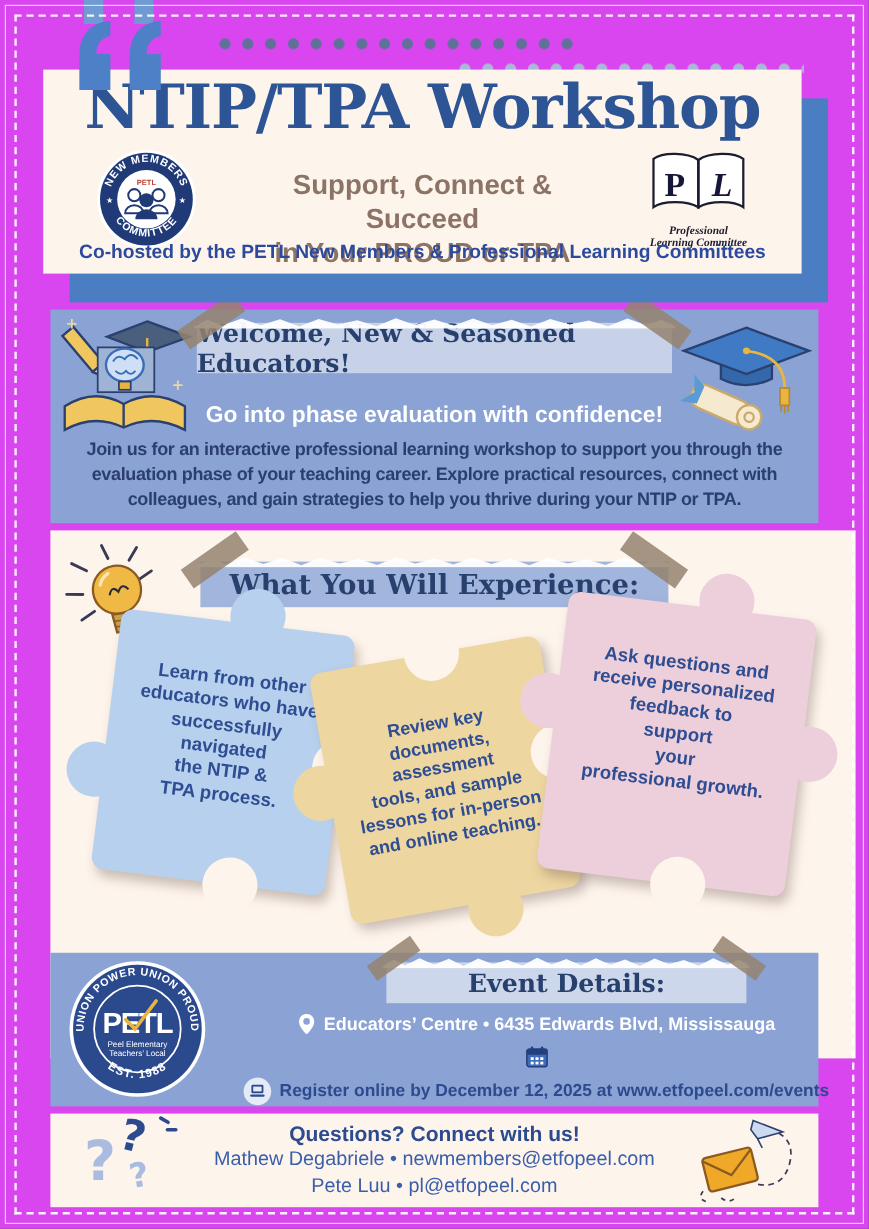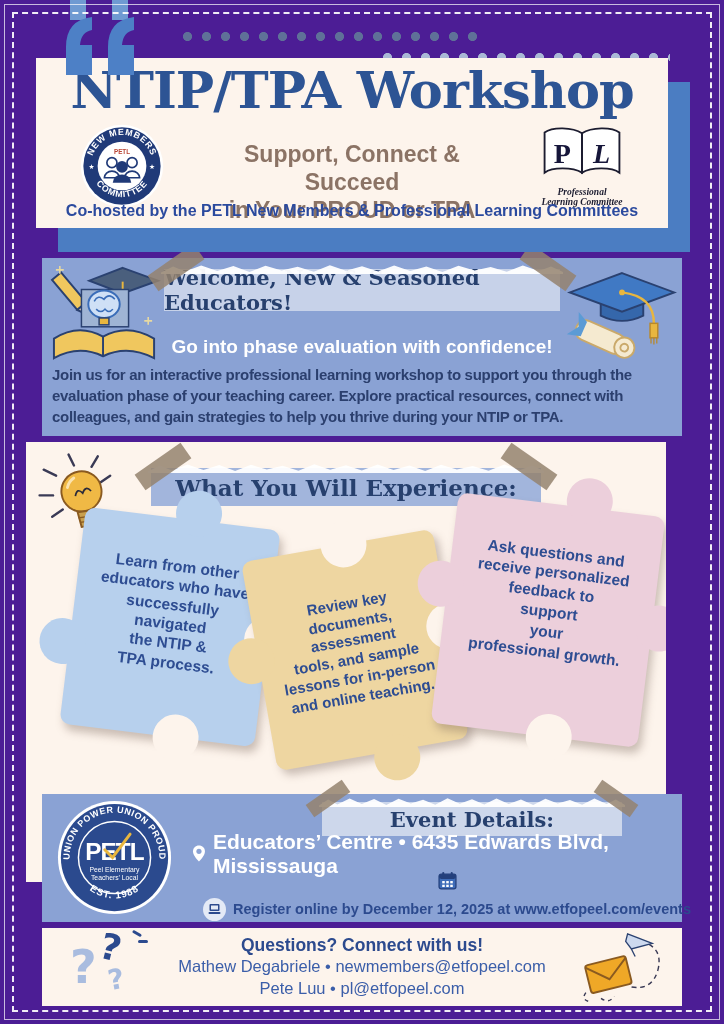--- a/index.html
+++ b/index.html
@@ -1,17 +1,17 @@
 <!DOCTYPE html>
 <html><head>
 <meta charset="utf-8">
 <style>
   html,body{margin:0;padding:0;width:724px;height:1024px;overflow:hidden;
     background:#2a416f;font-family:"Liberation Sans",sans-serif;}
-  .page{position:absolute;inset:0;width:724px;height:1024px;background:#4c1d95;}
+  .page{position:absolute;inset:0;width:724px;height:1024px;background:#d946ef;}
 
   
   .border-solid{position:absolute;inset:4px;border:1.5px solid rgba(255,255,255,.7);pointer-events:none;z-index:40;}
   .border-dashed{position:absolute;inset:12px;border:2px dashed rgba(255,255,255,.92);pointer-events:none;z-index:40;}
 
   
   .dots1{position:absolute;left:178px;top:31px;width:300px;height:11px;
     background-image:radial-gradient(circle,#5f7198 4.2px,transparent 4.9px);
     background-size:19px 11px;background-repeat:repeat-x;}
   .dots2{position:absolute;left:378px;top:52px;width:292px;height:11px;
@@ -44,25 +44,25 @@
   .tape.tl{left:-16px;top:-11px;transform:rotate(-35deg);}
   .tape.tr{right:-16px;top:-11px;transform:rotate(35deg);}
 
   
   .card-welcome{position:absolute;left:42px;top:258px;width:640px;height:178px;background:#8aa2d4;}
   .welcome-banner{left:122px;top:11px;width:396px;height:42px;background:#c7d2e9;font-size:21px;}
   .edu-illo{position:absolute;left:4px;top:4px;}
   .cap-illo{position:absolute;right:2px;top:8px;}
   .tagline{position:absolute;top:78px;left:0;width:100%;text-align:center;
     color:#ffffff;font-weight:bold;font-size:19px;}
-  .welcome-par{position:absolute;top:106px;left:10px;width:620px;text-align:left;
+  .welcome-par{position:absolute;top:106px;left:10px;width:620px;text-align:center;
     color:#2b3f6e;font-weight:bold;font-size:15px;letter-spacing:-0.3px;line-height:1.4;}
 
   
-  .card-puzzle{position:absolute;left:26px;top:442px;width:640px;height:440px;background:#fdf4ec;overflow:hidden;}
+  .card-puzzle{position:absolute;left:42px;top:442px;width:640px;height:440px;background:#fdf4ec;overflow:hidden;padding-left:31px;}
   .exp-banner{left:125px;top:26px;width:390px;height:38px;background:#a2b5dc;font-size:23px;}
   .bulb-illo{position:absolute;left:10px;top:8px;}
   .piece{position:absolute;display:flex;align-items:center;justify-content:center;text-align:center;
     font-weight:bold;color:#2e4d92;white-space:pre-line;border-radius:10px;
     box-shadow:4px 6px 9px rgba(120,100,90,.38);}
   .knob{position:absolute;width:46px;height:46px;border-radius:50%;background:inherit;}
   .hole{position:absolute;width:46px;height:46px;border-radius:50%;background:#fdf4ec;}
   .p-blue{left:46px;top:76px;width:196px;height:218px;background:#b7d0ed;transform:rotate(7deg);z-index:1;
     font-size:15.5px;padding:4px 14px 30px;box-sizing:border-box;line-height:1.25;}
   .p-blue .knob.k-top{top:-30px;left:46%;}
@@ -82,21 +82,21 @@
   .p-pink .knob.k-right{right:-30px;top:38%;}
   .p-pink .hole.h-bottom{bottom:-23px;left:46%;}
 
   
   .card-event{position:absolute;left:42px;top:794px;width:640px;height:128px;background:#8aa2d4;}
   .petl-logo{position:absolute;left:14px;top:5px;}
   .event-banner{left:280px;top:8px;width:300px;height:34px;background:#cdd7eb;font-size:21px;}
   .event-banner .tape{width:44px;height:15px;}
   .event-rows{position:absolute;left:150px;top:46px;width:510px;}
   .ev-row{display:flex;align-items:center;justify-content:center;gap:7px;height:27px;
-    color:#ffffff;font-weight:bold;font-size:21px;}
+    color:#ffffff;font-weight:bold;font-size:15px;}
   .ev-row.register{color:#2c4a8e;font-size:14.5px;height:30px;}
   .pc-circle{width:23px;height:23px;border-radius:50%;background:#e4eaf6;display:flex;
     align-items:center;justify-content:center;flex:0 0 auto;}
 
   
   .card-contact{position:absolute;left:42px;top:928px;width:640px;height:78px;background:#fdf4ec;}
   .qmarks{position:absolute;left:28px;top:0;width:90px;height:76px;}
   .qmarks span{position:absolute;font-family:"DejaVu Sans",sans-serif;font-weight:bold;line-height:1;}
   .q1{font-size:46px;color:#a9bcdf;left:0;top:16px;}
   .q2{font-size:36px;color:#2c4a8e;left:30px;top:2px;transform:rotate(14deg);}

